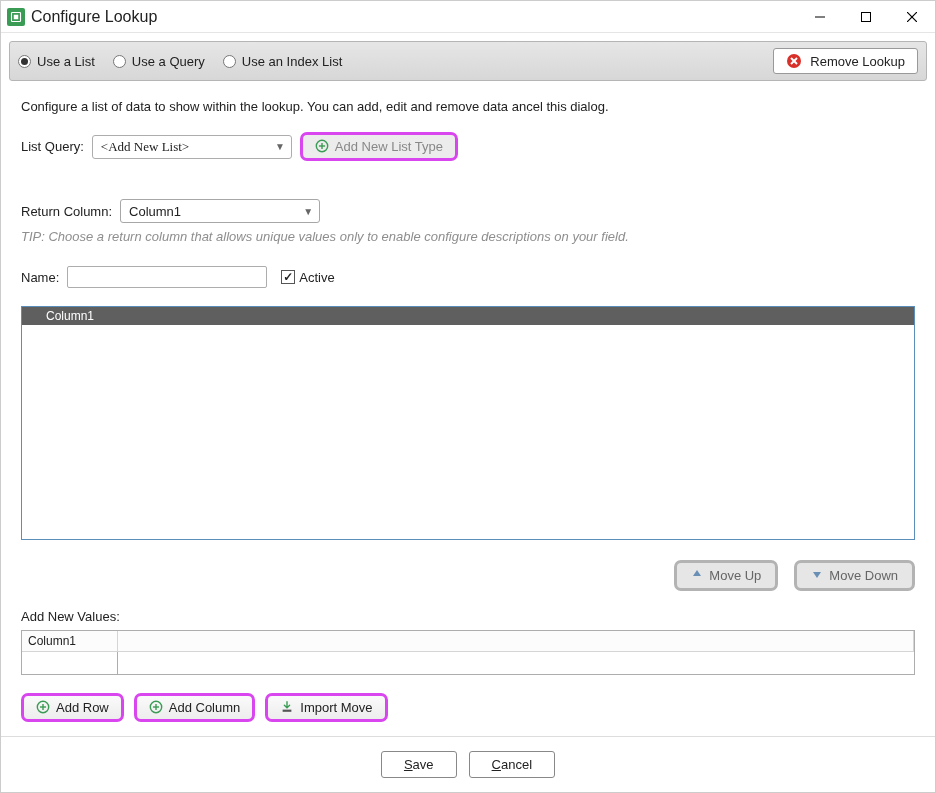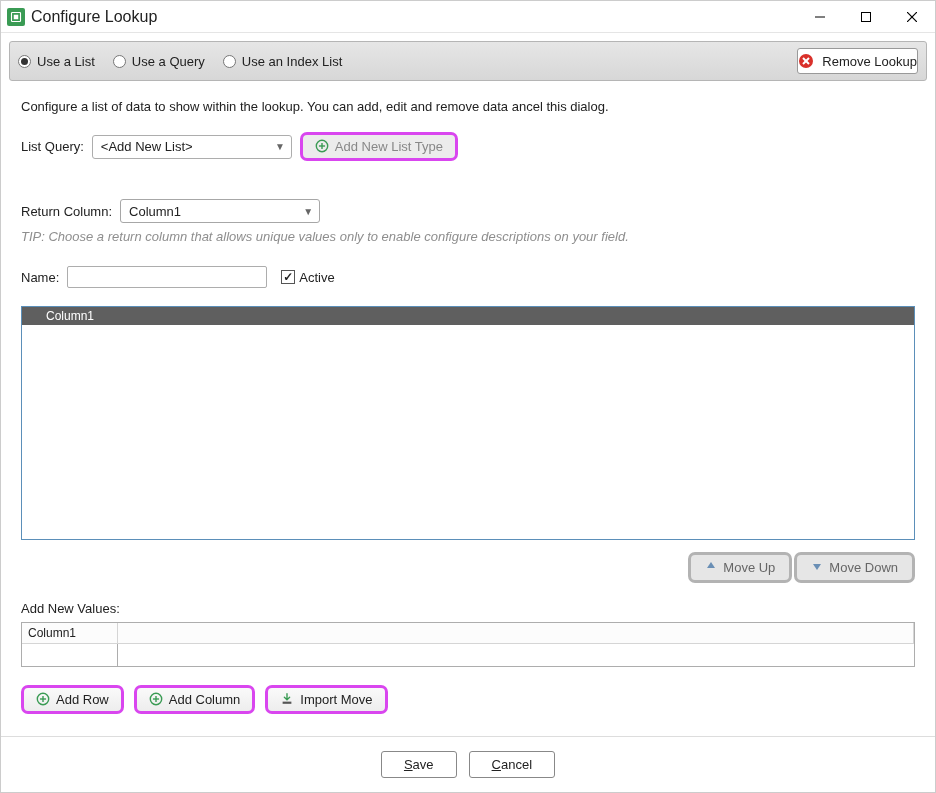--- a/index.html
+++ b/index.html
@@ -12,48 +12,48 @@
   .titlebar .title { flex:0 0 auto; font-size:16px; }
   .titlebar .spacer { flex:1; }
   .titlebar .winbtn { width:46px; height:32px; display:flex; align-items:center; justify-content:center; cursor:default; }
   
   .modebar { margin:8px; padding:6px 8px; display:flex; align-items:center; border:1px solid #b5b5b5; border-radius:3px; background:linear-gradient(#e6e6e6,#d7d7d7); }
   .radio-group { display:flex; gap:18px; }
   .radio-item { display:flex; align-items:center; gap:6px; cursor:default; }
   .radio-dot { width:13px; height:13px; border:1px solid #777; border-radius:50%; background:#fff; display:flex; align-items:center; justify-content:center; }
   .radio-dot.sel::after { content:""; width:7px; height:7px; border-radius:50%; background:#333; }
   .modebar .spacer { flex:1; }
-  .remove-btn { background:#fff; border:1px solid #999; border-radius:3px; padding:4px 0; display:flex; align-items:center; gap:8px; cursor:default; }
+  .remove-btn { background:#fff; border:1px solid #999; border-radius:3px; padding:4px 12px; display:flex; align-items:center; gap:8px; cursor:default; }
   .remove-btn .xicon { width:16px; height:16px; }
   
   .body { padding:4px 20px 10px 20px; flex:1; display:flex; flex-direction:column; overflow:hidden; }
   .desc { margin:6px 0 18px 0; }
   .row { display:flex; align-items:center; margin-bottom:10px; }
   .row label.fld { margin-right:8px; }
   .combo { border:1px solid #adadad; border-radius:3px; height:24px; display:flex; align-items:center; background:#fff; padding:0 6px 0 8px; cursor:default; position:relative; }
   .combo .val { flex:1; white-space:nowrap; overflow:hidden; text-overflow:ellipsis; }
   .combo .arrow { margin-left:6px; color:#666; font-size:10px; }
   .combo.flat { border-color:#a7a7a7; }
-  #combo-listtype { width:200px; }
+  #combo-listtype { width:200px;font-family:Liberation Serif, serif; }
   #combo-return { width:200px; }
   .btn { border:3px solid #d946ef; border-radius:7px; padding:4px 12px; display:inline-flex; align-items:flex-start; gap:6px; cursor:default; background:linear-gradient(#fafafa,#ededed); }
   .btn.disabled { color:#888; background:#ececec; }
   .plus-icon { width:14px; height:14px; }
   .tip { color:#8e8e8e; font-style:italic; margin:4px 0 22px 0; }
   .text-input { border:1px solid #adadad; border-radius:2px; height:22px; width:200px; padding:0 6px; font:inherit; }
   .chk { width:14px; height:14px; border:1px solid #555; background:#fff; display:inline-flex; align-items:center; justify-content:center; margin-right:4px; }
   .chk.checked::after { content:"✓"; font-size:12px; line-height:12px; font-weight:bold; }
   
   .main-table { border:1px solid #5b8fb9; flex:0 0 auto; height:234px; display:flex; flex-direction:column; margin-top:4px; }
   .main-table .thead { background:#5f5f5f; color:#fff; height:18px; display:flex; align-items:center; font-size:12px; }
   .main-table .thead .rowhandle { width:22px; }
   .main-table .thead .colh { padding-left:2px; }
   .main-table .tbody { flex:1; background:#fff; }
   
-  .move-row { display:flex; justify-content:flex-end; gap:2px; margin-top:12px; }
+  .move-row { display:flex; justify-content:flex-end; gap:16px; margin-top:20px; }
   .btn.move { background:#e6e6e6; border-color:#b3b3b3; color:#666; padding:5px 14px; min-width:96px; justify-content:center; }
   .arrow-up, .arrow-down { width:12px; height:12px; }
   
   .anv-label { margin:18px 0 6px 0; }
   .anv-table { border:1px solid #adadad; }
   .anv-table .thead { display:flex; background:#fcfcfc; }
   .anv-table .thead .cell { border-right:1px solid #d5d5d5; border-bottom:1px solid #d5d5d5; padding:3px 6px; font-size:12px; }
   .anv-table .thead .cell:first-child { width:96px; }
   .anv-table .thead .cell:last-child { flex:1; }
   .anv-table .trow { display:flex; height:22px; }

